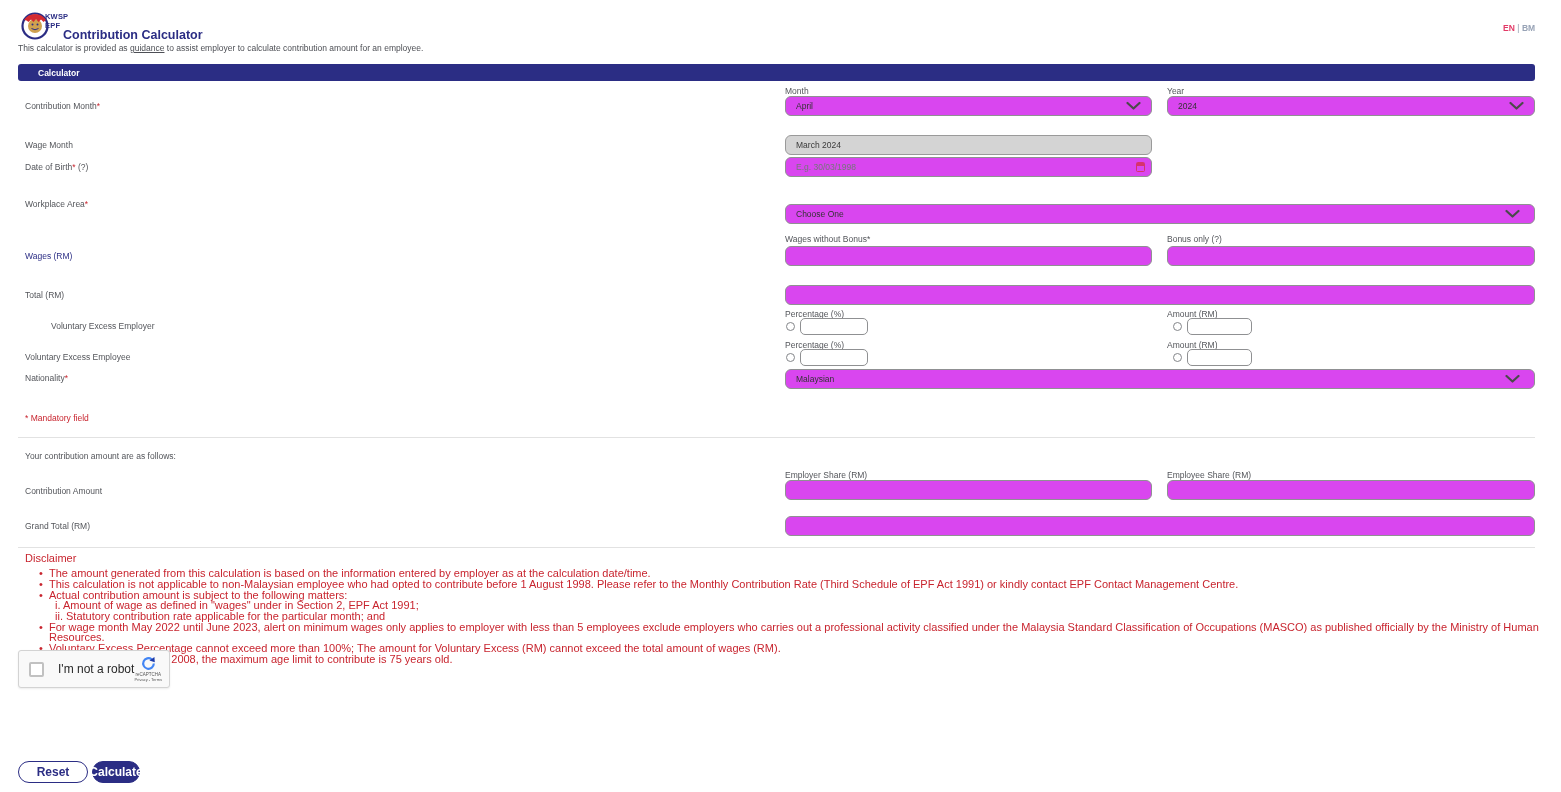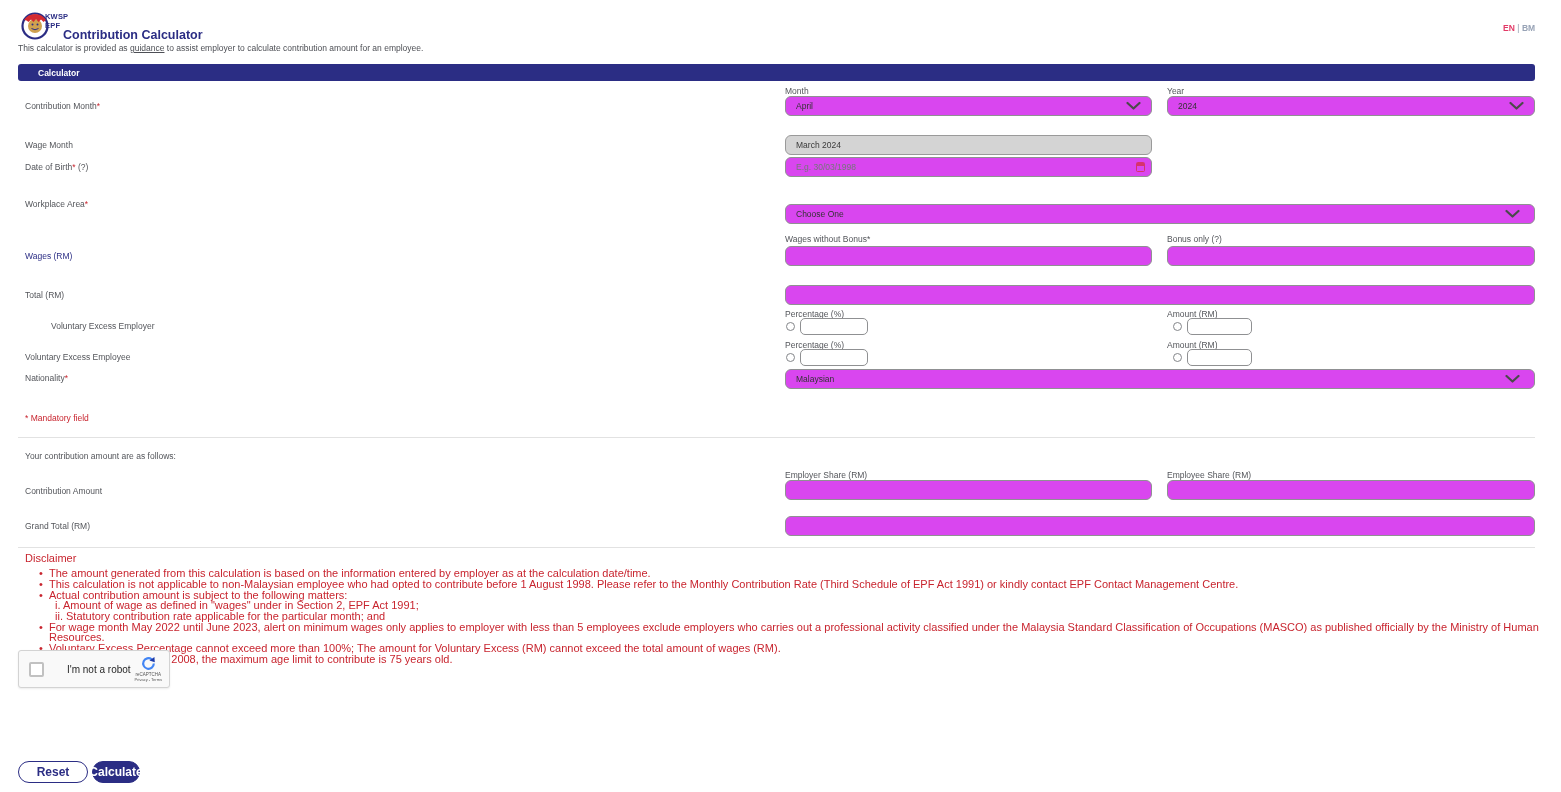--- a/index.html
+++ b/index.html
@@ -52,21 +52,21 @@
   .disc-title { margin-bottom:4px; }
   .disc ul { list-style:none; margin-left:14px; }
   .disc li { position:relative; padding-left:10px; margin-bottom:.5px; }
   .disc li::before { content:"\2022"; position:absolute; left:0; top:0; }
   .disc .sub { padding-left:6px; }
 
   
   .recaptcha { background:#f9f9f9; border:1px solid #d3d3d3; border-radius:3px; box-shadow:0 1px 2px rgba(0,0,0,.08);
                display:flex; align-items:center; }
   .rc-check { width:15px; height:15px; background:#fff; border:2px solid #c1c1c1; border-radius:2px; margin-left:10px; cursor:pointer; }
-  .rc-label { font-size:10px; color:#282828; margin-left:23px; }
+  .rc-label { font-size:12px; color:#282828; margin-left:14px; }
   .rc-right { margin-left:auto; margin-right:7px; display:flex; flex-direction:column; align-items:center; }
   .rc-brand { font-size:4.5px; color:#555; margin-top:1px; }
   .rc-terms { font-size:4px; color:#555; cursor:pointer; }
 
   
   .btn { border-radius:11px; font-size:12px; font-weight:bold; display:flex; align-items:center; justify-content:center; cursor:pointer; }
   .btn-reset { background:#fff; border:1px solid #2b2d84; color:#2b2d84; }
   .btn-calc { background:#2b2d84; border:1px solid #2b2d84; color:#fff; }
 </style>
 </head>

